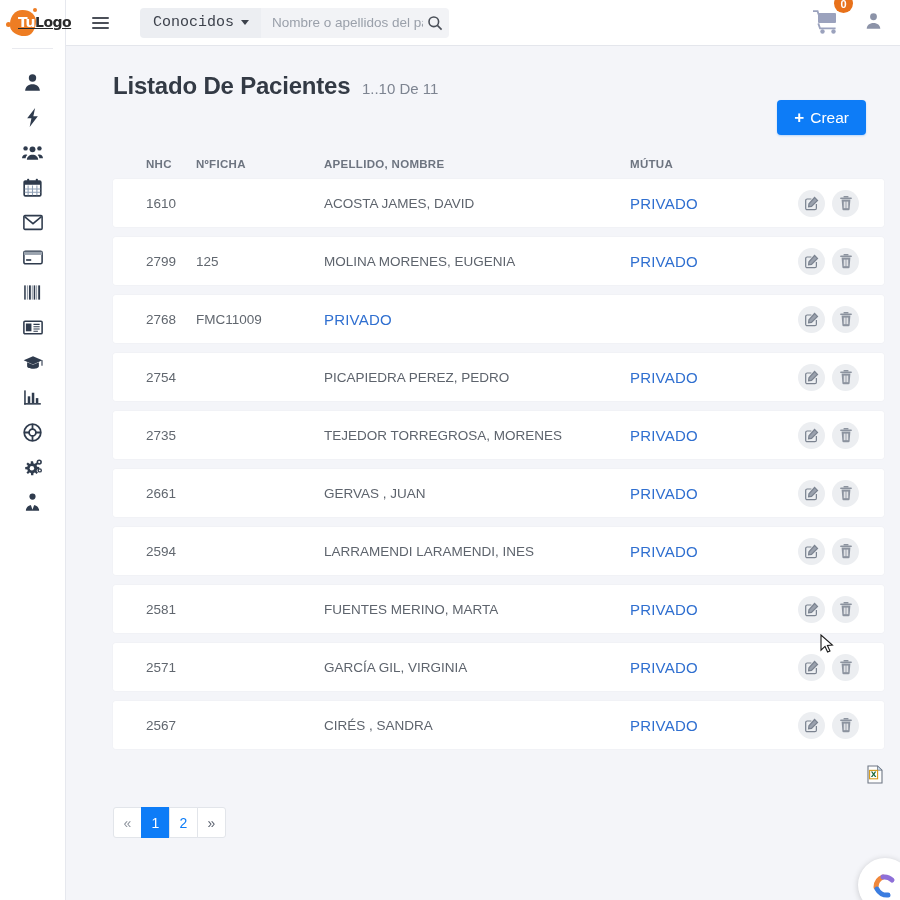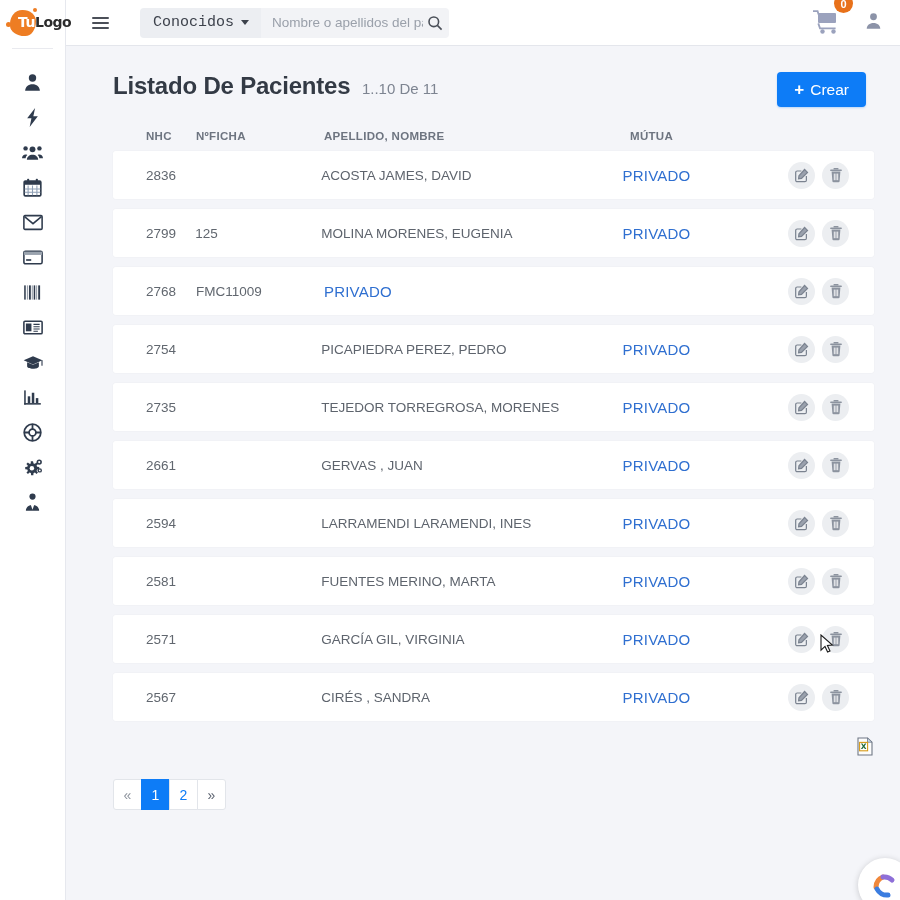--- a/index.html
+++ b/index.html
@@ -28,21 +28,21 @@
   .logo-blob {
     position: absolute; left: 6px; top: 4px;
     width: 26px; height: 26px; background: #ee7d23;
     border-radius: 48% 52% 42% 58% / 55% 45% 58% 42%;
   }
   .logo-dot1 { position:absolute; left:2px; top:16px; width:5px; height:5px; background:#ee7d23; border-radius:50%;}
   .logo-dot2 { position:absolute; left:29px; top:2px; width:4px; height:4px; background:#ee7d23; border-radius:50%;}
   .logo-text {
     position: absolute; left: 14px; top: 8px;
     font-size: 14px; font-weight: 800; color: #2b2b2b;
-    letter-spacing: -0.5px; font-family: "DejaVu Sans", sans-serif;
+    letter-spacing: -0.5px; font-family: "DejaVu Sans", sans-serif; text-decoration: underline;
   }
   .logo-text .tu { color: #ffffff; }
   .sb-divider {
     margin: 2px 12px 0 12px; height: 1px; background: #e9eaef;
   }
   .sb-list { padding-top: 16px; }
   .sb-item {
     height: 35px; display: flex; align-items: center; justify-content: center;
     cursor: pointer;
   }
@@ -104,37 +104,38 @@
 
   
   #main {
     position: absolute; left: 66px; top: 46px;
     width: 834px; height: 854px; background: #f4f5f9;
     overflow: hidden;
   }
   .page-head {
     display: flex; align-items: flex-start;
     padding: 26px 34px 0 47px;
+    flex-direction: column;
   }
   .page-title {
     font-size: 24px; font-weight: 700; color: #333a45; letter-spacing: -0.2px;
   }
   .page-sub {
     font-size: 15px; color: #7d8491; font-weight: 400; margin-left: 7px;
   }
   .btn-crear {
     margin-left: auto; background: #0d7cf7; color: #fff;
     border: 0; border-radius: 4px; height: 35px; padding: 0 17px;
     font-size: 15.5px; cursor: pointer; display: flex; align-items: center;
     gap: 6px; font-family: "Liberation Sans", sans-serif;
     box-shadow: 0 1px 2px rgba(13,124,247,.25);
   }
   .btn-crear .plus { font-size: 17px; font-weight: 700; line-height: 1; }
 
-  .table-wrap { padding: 0 26px 0 47px; }
+  .table-wrap { padding: 0 16px 0 47px; }
   .thead {
     display: flex; align-items: center; height: 44px;
     font-size: 11.5px; font-weight: 700; color: #6d7480; letter-spacing: .3px;
     padding-top: 14px;
   }
   .c-nhc     { width: 83px; padding-left: 33px; }
   .c-ficha   { width: 128px; }
   .c-nombre  { width: 306px; }
   .c-mutua   { width: 168px; }
   .c-act     { flex: 1; }
@@ -389,21 +390,21 @@
       <div class="thead">
         <div class="c-nhc">NHC</div>
         <div class="c-ficha">NºFICHA</div>
         <div class="c-nombre">APELLIDO, NOMBRE</div>
         <div class="c-mutua">MÚTUA</div>
         <div class="c-act"></div>
       </div>
 
       <div id="rows">
           <div class="row">
-            <div class="c-nhc">2836</div>
+            <div class="c-nhc">1610</div>
             <div class="c-ficha"></div>
             <div class="c-nombre">ACOSTA JAMES, DAVID</div>
             <div class="c-mutua"><span class="mutua-link">PRIVADO</span></div>
             <div class="c-act">
               <span class="icon-btn">
                 <svg width="15" height="15" viewBox="0 0 16 16" fill="none" stroke="#7b8390" stroke-width="1.3">
                   <path d="M13.2 8.6V13a1.6 1.6 0 0 1-1.6 1.6H3.4A1.6 1.6 0 0 1 1.8 13V4.8a1.6 1.6 0 0 1 1.6-1.6h4.5"></path>
                   <path d="M11.3 1.6 14.4 4.7 8 11.1 4.9 11.5 5.3 8.4z" fill="#9aa1ad" stroke="#7b8390"></path>
                 </svg>
               </span>

